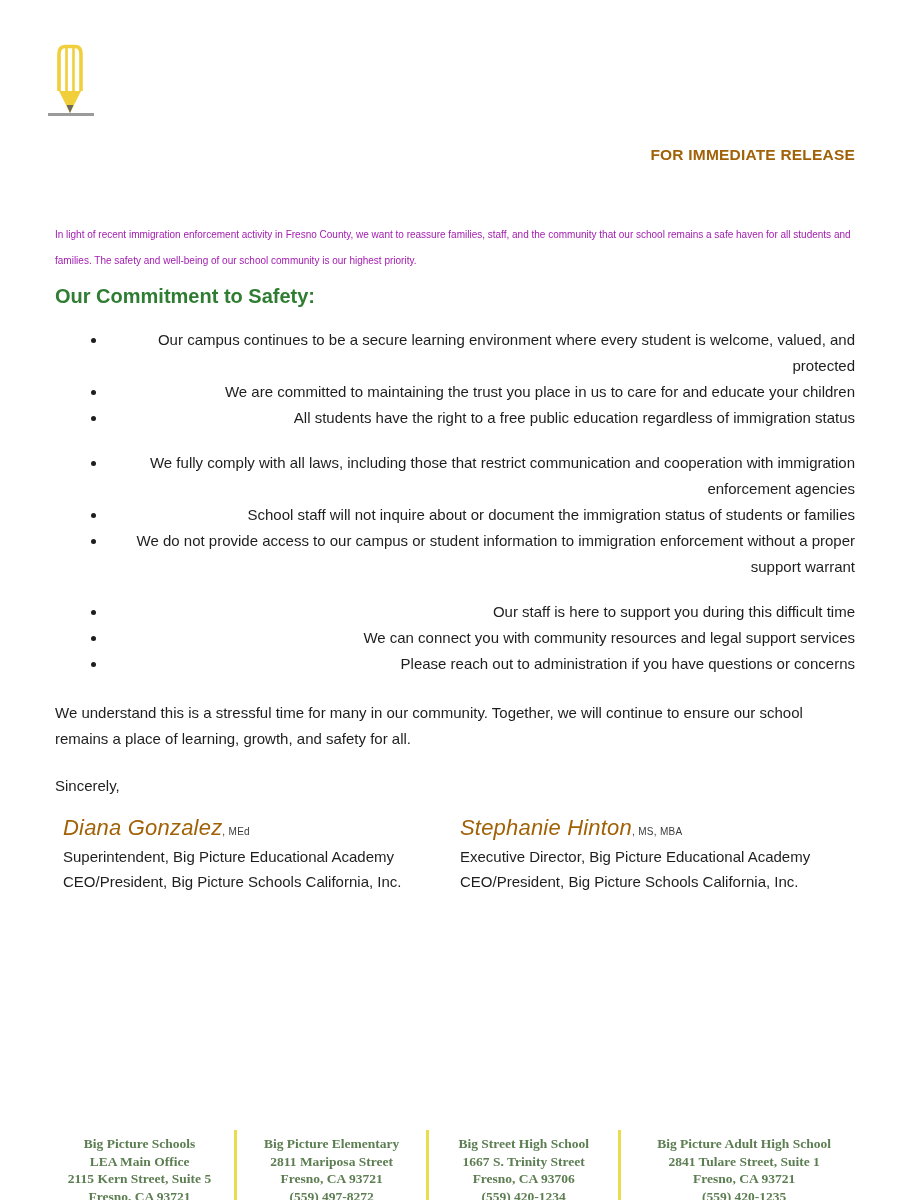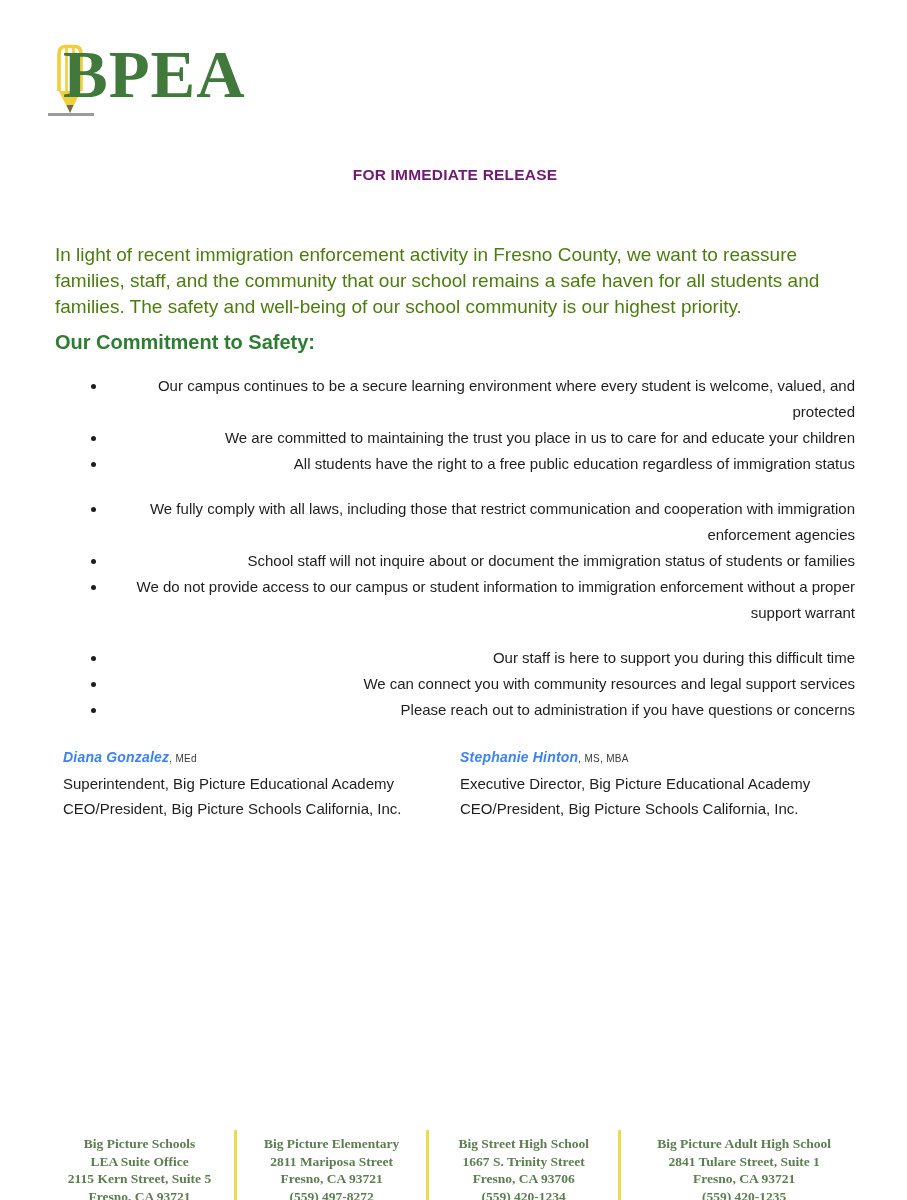--- a/index.html
+++ b/index.html
@@ -20,39 +20,39 @@
   .logo-text {
     position: absolute; left: 8px; top: -6px; z-index: 2;
     font-family: "Liberation Serif", "DejaVu Serif", serif;
     font-weight: bold; font-size: 67px; letter-spacing: 1px;
     color: #41793d;
   }
   .logo-underline { position: absolute; left: -7px; bottom: 4px; width: 46px; height: 3px; background: #9b9b9b; z-index: 0; }
 
   
   .release-line {
-    margin-top: 46px; text-align: center;
-    font-weight: bold; font-size: 15.5px; color: #701a75; letter-spacing: 0.2px;
+    margin-top: 26px; text-align: right;
+    font-weight: bold; font-size: 15.5px; color: #a16207; letter-spacing: 0.2px;
   }
 
   
-  .intro { margin-top: 58px; font-size: 19px; line-height: 26px; color: #4d7c0f; }
+  .intro { margin-top: 58px; font-size: 10px; line-height: 26px; color: #a21caf; }
   .section-heading { margin-top: 11px; font-size: 20px; font-weight: bold; color: #2e7d32; }
   ul.bullets { margin: 19px 0 0 0; padding-left: 52px; list-style: disc; }
   ul.bullets li { font-size: 15px; line-height: 26px; color: #1e1e1e; padding-left: 2px; text-align: right; }
   .closing { margin-top: 23px; font-size: 15px; line-height: 26px; color: #1e1e1e; }
   .signoff { margin-top: 25px; font-size: 15px; color: #1e1e1e; }
 
   
   .signatures { display: flex; margin-top: 21px; }
   .sig-col { line-height: 25px; }
   .sig-col.left { width: 405px; padding-left: 8px; }
   .sig-col.right { flex: 1; }
   .sig-name {
-    font-size: 14px; font-weight: bold; font-style: italic; color: #3b82f6;
+    font-size: 22px; font-weight: normal; font-style: italic; color: #a16207;
     letter-spacing: 0.2px;
   }
   .sig-cred { font-size: 10px; color: #3a3a3a; font-weight: normal; font-style: normal; letter-spacing: 0.3px; }
   .sig-title { font-size: 15px; color: #1e1e1e; line-height: 25px; }
 
   
   .footer {
     position: absolute; left: 45px; right: 40px; top: 1088px;
     display: flex; align-items: stretch;
     font-family: "Liberation Serif", "DejaVu Serif", serif;
@@ -72,21 +72,20 @@
 
   <div class="logo">
     <div class="logo-underline"></div>
     <svg class="pencil-svg" viewBox="0 0 40 76" aria-hidden="true">
       <path d="M9,48 L9,11 Q9,3.5 15,3.5 L25,3.5 Q31,3.5 31,11 L31,48" fill="#ffffff" stroke="#f0cf3a" stroke-width="3.6"></path>
       <line x1="16.5" y1="5" x2="16.5" y2="48" stroke="#f0cf3a" stroke-width="2.6"></line>
       <line x1="23.5" y1="5" x2="23.5" y2="48" stroke="#f0cf3a" stroke-width="2.6"></line>
       <polygon points="9,48 31,48 20,70" fill="#f0cf3a"></polygon>
       <polygon points="16.5,62 23.5,62 20,70" fill="#6b6b57"></polygon>
     </svg>
-    <span class="logo-text">BPEA</span>
   </div>
 
   <div class="content">
 
     <div class="release-line">FOR IMMEDIATE RELEASE</div>
 
     <p class="intro">In light of recent immigration enforcement activity in Fresno County, we want to reassure families, staff, and the community that our school remains a safe haven for all students and families. The safety and well-being of our school community is our highest priority.</p>
 
     <div>
       <h2 class="section-heading">Our Commitment to Safety:</h2>
@@ -106,20 +105,22 @@
     </div>
 
     <div>
       <ul class="bullets">
         <li>Our staff is here to support you during this difficult time</li>
         <li>We can connect you with community resources and legal support services</li>
         <li>Please reach out to administration if you have questions or concerns</li>
       </ul>
     </div>
 
+    <p class="closing">We understand this is a stressful time for many in our community. Together, we will continue to ensure our school remains a place of learning, growth, and safety for all.</p>
+    <p class="signoff">Sincerely,</p>
 
     <div class="signatures">
       <div class="sig-col left">
         <div>
           <span class="sig-name">Diana Gonzalez</span><span class="sig-cred">, MEd</span>
         </div>
         <div class="sig-title">Superintendent, Big Picture Educational Academy</div>
         <div class="sig-title">CEO/President, Big Picture Schools California, Inc.</div>
       </div>
       <div class="sig-col right">
@@ -129,21 +130,21 @@
         <div class="sig-title">Executive Director, Big Picture Educational Academy</div>
         <div class="sig-title">CEO/President, Big Picture Schools California, Inc.</div>
       </div>
     </div>
 
   </div>
 
   <div class="footer">
     <div class="footer-col">
       <div>Big Picture Schools</div>
-      <div>LEA Suite Office</div>
+      <div>LEA Main Office</div>
       <div>2115 Kern Street, Suite 5</div>
       <div>Fresno, CA 93721</div>
     </div>
     <div class="footer-col">
       <div>Big Picture Elementary</div>
       <div>2811 Mariposa Street</div>
       <div>Fresno, CA 93721</div>
       <div>(559) 497-8272</div>
     </div>
     <div class="footer-col">

